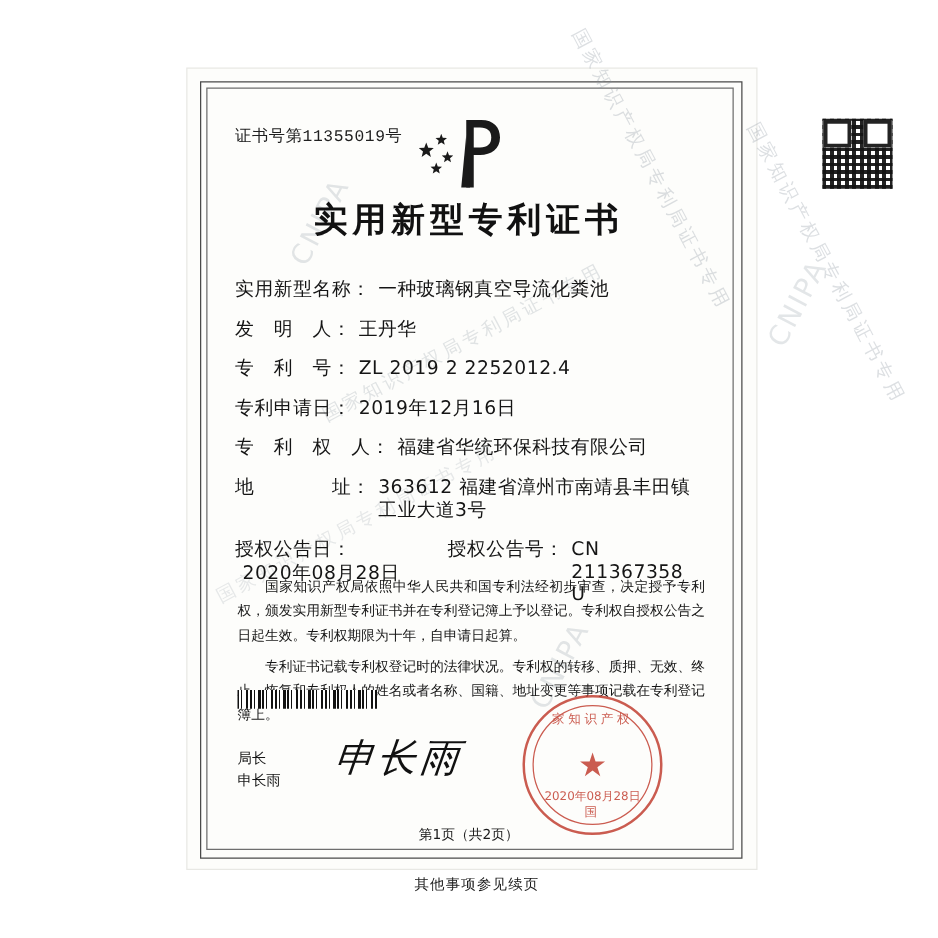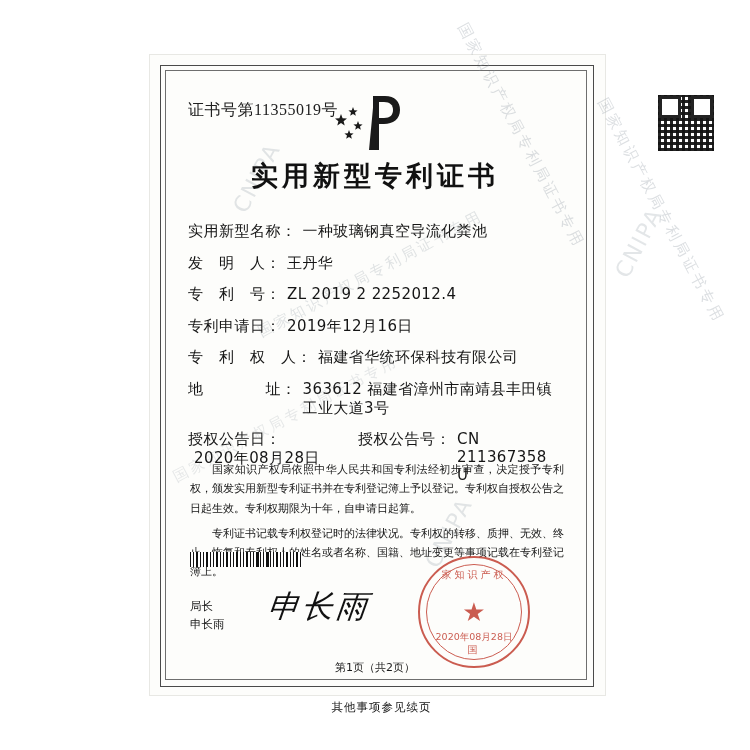--- a/index.html
+++ b/index.html
@@ -79,24 +79,24 @@
   }
   .wmc1 { left: 228px; top: 205px; }
   .wmc2 { left: 610px; top: 270px; }
   .wmc3 { left: 420px; top: 560px; }
 
   
   .cert-no {
     position: absolute;
     left: 188px;
     top: 100px;
-    font-size: 16px;
+    font-size: 13px;
     letter-spacing: 0.5px;
     color: #202020;
-    font-family: Liberation Serif, serif;
+    font-family: Liberation Mono, monospace;
   }
 
   .qr {
     position: absolute;
     right: 36px;
     top: 95px;
     width: 56px;
     height: 56px;
     background:
       repeating-linear-gradient(90deg,#111 0 3px,#fff 3px 6px),

